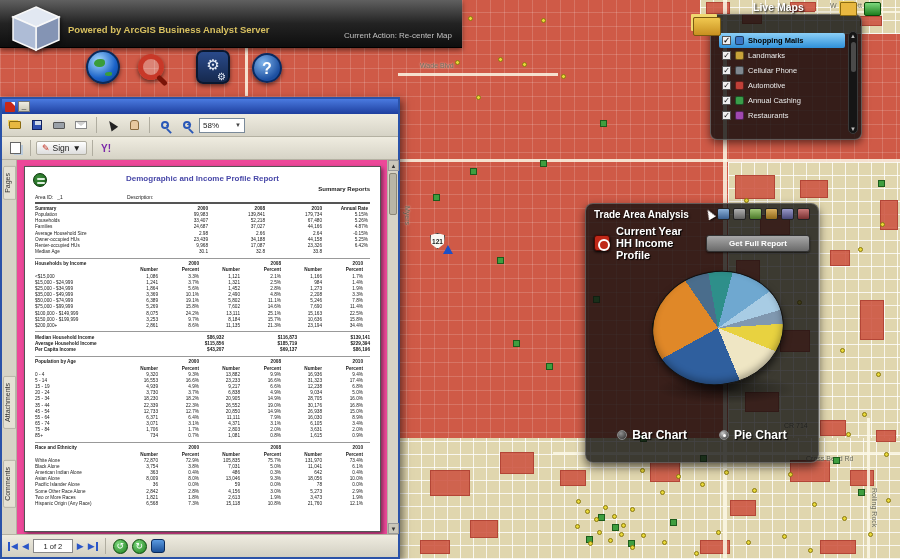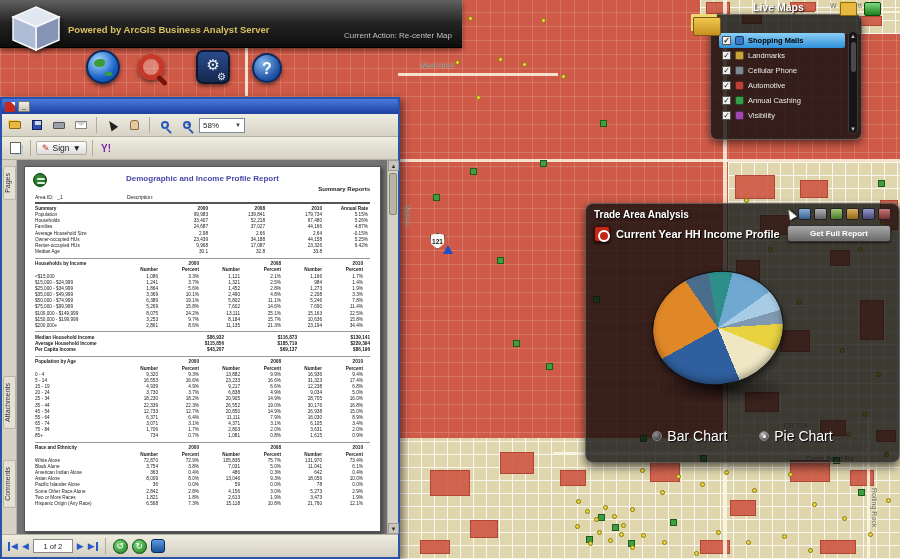--- a/index.html
+++ b/index.html
@@ -102,21 +102,21 @@
   .signbtn { display:flex; align-items:center; gap:3px; font-size:8.5px; border:1px solid #b0ada0; border-radius:2px; padding:1px 5px; background:linear-gradient(#fff,#ddd); color:#222; }
   .signbtn .pen { color:#c02818; font-size:9px; }
   .ylogo { font-weight:bold; font-size:10px; color:#7a28a8; padding:0 3px; }
   .ic-pagelay { width:11px; height:12px; background:#fff; border:1px solid #666; box-shadow:3px 2px 0 -1px #bcd; }
 
   #pdfbody { position:absolute; left:0; top:61px; right:0; bottom:23px; display:flex; }
   #vtabs { width:15px; background:#d6d3c6; border-right:1px solid #b4b1a2; position:relative; }
   .vtab { position:absolute; left:1px; width:13px; writing-mode:vertical-rl; transform:rotate(180deg);
     font-size:7px; color:#333; background:#e4e1d4; border:1px solid #b8b5a8; padding:6px 0; text-align:center; border-radius:0 2px 2px 0; }
   .vt-pages { top:6px; } .vt-attach { top:216px; } .vt-comm { top:300px; }
-  #docarea { flex:1; background:#737373; position:relative; overflow:hidden; }
+  #docarea { flex:1; background:#ec4899; position:relative; overflow:hidden; }
   #docscroll { width:11px; background:#d6d3c6; border-left:1px solid #b4b1a2; position:relative; }
   .sarrow { position:absolute; left:0; width:11px; height:11px; background:#cac7ba; border:1px solid #999; font-size:6px; text-align:center; line-height:10px; color:#333; }
   .sa-up { top:0; } .sa-dn { bottom:0; }
   .sthumb { position:absolute; left:1px; top:13px; width:8px; height:42px; background:#b8b5a6; border:1px solid #8a8778; border-radius:2px; }
 
   #page { position:absolute; left:7px; top:6px; width:357px; height:366px; background:#fff; border:1px solid #555; box-shadow:2px 2px 4px rgba(0,0,0,.45); padding:6px 10px; }
   .esrilogo { position:absolute; left:8px; top:6px; width:14px; height:14px; border-radius:50%;
     background:radial-gradient(circle at 40% 35%, #3f8f3f, #135a13); border:1px solid #0a380a; }
   .esrilogo::after { content:""; position:absolute; left:3px; top:4px; width:8px; height:2px; background:#dff0df; border-radius:2px; box-shadow:0 4px 0 #dff0df; }
   .rep-title { text-align:center; color:#4848a8; font-weight:bold; font-size:8px; margin-top:1px; }
@@ -166,21 +166,21 @@
 
   
   #custana { position:absolute; left:752px; top:167px; width:124px; height:22px; z-index:21;
     background:linear-gradient(#484848,#101010); border:1px solid #6a6a6a; border-radius:4px;
     display:flex; align-items:center; padding:0 5px; gap:5px; box-shadow:0 2px 5px rgba(0,0,0,.55); }
   #custana .t { color:#fff; font-weight:bold; font-size:9.5px; white-space:nowrap; flex:1; text-shadow:1px 1px 1px #000; }
   .ca-icon { width:13px; height:13px; background:#c02818; border:1px solid #5a0a04; border-radius:2px; position:relative; }
   .ca-icon::after { content:""; position:absolute; left:2px; top:3px; width:8px; height:2px; background:#fff; box-shadow:0 4px 0 #fff; }
 
   
-  #tradepanel { position:absolute; left:585px; top:203px; width:315px; height:260px; z-index:20;
+  #tradepanel { position:absolute; left:585px; top:203px; width:234px; height:260px; z-index:20;
     background:rgba(14,14,14,.78); border:1px solid rgba(130,130,130,.6); border-radius:8px; box-shadow:0 4px 10px rgba(0,0,0,.6); }
   .tp-head { display:flex; align-items:center; padding:4px 8px 2px; gap:3px; }
   .tp-title { color:#fff; font-weight:bold; font-size:10px; text-shadow:1px 1px 2px #000; flex:1; }
   .tp-cursor { width:0; height:0; border-left:4px solid transparent; border-right:4px solid transparent; border-bottom:10px solid #fff; transform:rotate(-30deg); filter:drop-shadow(1px 1px 1px #000); }
   .tp-ic { width:13px; height:12px; border-radius:2px; border:1px solid #222; }
   .tpi1 { background:linear-gradient(#8ab0d8,#3a6090); } .tpi2 { background:linear-gradient(#b0b0b0,#606060); }
   .tpi3 { background:linear-gradient(#a0c878,#4a7828); } .tpi4 { background:linear-gradient(#d8b060,#906818); }
   .tpi5 { background:linear-gradient(#9898c8,#484878); } .tpi6 { background:linear-gradient(#c87878,#783030); }
   .tp-sub { display:flex; align-items:center; padding:3px 8px; gap:6px; }
   .ba-icon { width:16px; height:16px; background:#c02818; border:1px solid #4a0a04; border-radius:3px; position:relative; box-shadow:0 1px 3px #000; }
@@ -189,21 +189,21 @@
   .fullreport { width:104px; height:17px; border-radius:3px; background:linear-gradient(#a8a8a8,#6a6a6a);
     border:1px solid #333; color:#fff; font-weight:bold; font-size:8px; text-align:center; line-height:16px; box-shadow:0 1px 2px rgba(0,0,0,.6); }
   #pieshadow { position:absolute; left:70px; top:170px; width:140px; height:30px; background:radial-gradient(ellipse, rgba(0,0,0,.5), transparent 70%); }
   #pie { position:absolute; left:66px; top:58px; width:132px; height:132px; border-radius:50%;
     border:1px solid #101010; transform:rotate(-10deg) scaleY(.86); box-shadow:0 5px 8px rgba(0,0,0,.55), inset 0 -4px 8px rgba(0,0,0,.3); }
   #radio-row { position:absolute; left:0; right:0; top:224px; display:flex; justify-content:center; gap:32px; }
   .radio { display:flex; align-items:center; gap:5px; }
   .rbtn { width:10px; height:10px; border-radius:50%; background:radial-gradient(circle at 35% 30%, #909090, #2a2a2a); border:1px solid #888; position:relative; }
   .rbtn.on { background:radial-gradient(circle at 35% 30%, #c8c8c8, #333); }
   .rbtn.on::after { content:""; position:absolute; left:3px; top:3px; width:3px; height:3px; background:#fff; border-radius:50%; }
-  .rlbl { color:#fff; font-weight:normal; font-size:14px; text-shadow:1px 1px 1px #000; }
+  .rlbl { color:#fff; font-weight:bold; font-size:12px; text-shadow:1px 1px 1px #000; }
 </style>
 </head>
 <body>
 
 <div id="stage">
 
   <div id="map">
     <div class="grid"></div>
     <div class="tan tanA"></div>
     <div class="tan tanB"></div>
@@ -370,21 +370,21 @@
           <span class="lm-lb">Automotive</span>
         </div>
         <div class="lm-row">
           <span class="lm-cb">✓</span>
           <span class="lm-ic" style="background: rgb(58, 157, 74);"></span>
           <span class="lm-lb">Annual Cashing</span>
         </div>
         <div class="lm-row">
           <span class="lm-cb">✓</span>
           <span class="lm-ic" style="background: rgb(160, 72, 176);"></span>
-          <span class="lm-lb">Visibility</span>
+          <span class="lm-lb">Restaurants</span>
         </div>
       </div>
     <div class="lm-scroll">
       <span class="u">▲</span>
       <span class="d">▼</span>
       <span class="th"></span>
     </div>
   </div>
 
 

